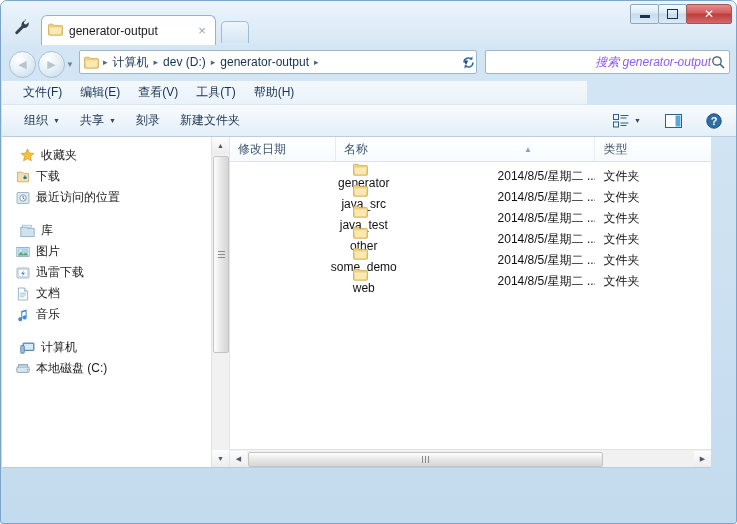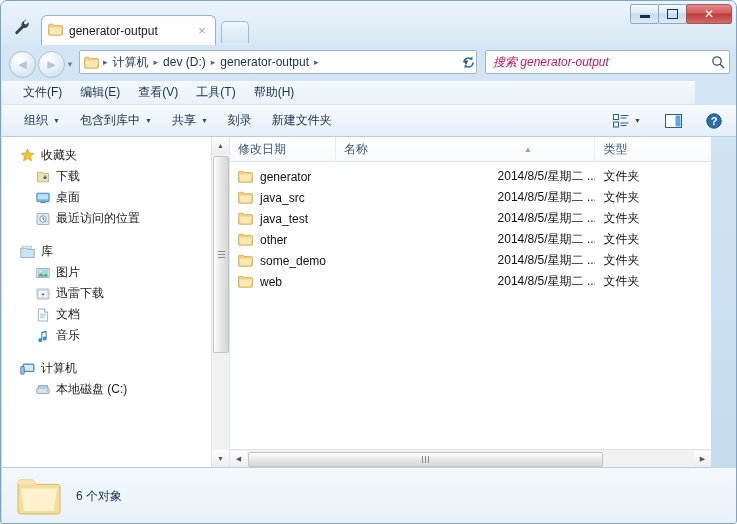--- a/index.html
+++ b/index.html
@@ -187,30 +187,31 @@
     border: 1px solid #9cb6cc;
     border-radius: 2px;
     display: flex;
     align-items: center;
     padding: 0 4px 0 7px;
   }
   .search-ph {
     flex: 1;
     font-size: 12px;
     font-style: italic;
-    color: #be185d;
+    color: #8b5cf6;
     white-space: nowrap;
     overflow: hidden;
+    text-align: right;
   }
 
   
   .menubar {
     position: absolute;
     left: 1px; top: 80px;
-    width: 693px; height: 24px;
+    width: 585px; height: 24px;
     background: linear-gradient(to bottom, #f3f8fc, #eaf2f9);
     display: flex;
     align-items: center;
     padding-left: 12px;
     box-sizing: border-box;
     border-bottom: 1px solid #dbe7f0;
   }
   .menuitem {
     font-size: 12px;
     color: #16324f;
@@ -278,21 +279,21 @@
   }
   .nav-item {
     display: flex;
     align-items: center;
     height: 21px;
     padding-left: 18px;
     font-size: 12px;
     color: #1a1a1a;
     white-space: nowrap;
   }
-  .nav-item.child { padding-left: 34px; }
+  .nav-item.child { padding-left: 14px; }
   .nav-item .ico { margin-right: 6px; display:flex; align-items:center; }
   .nav-gap { height: 12px; }
 
   .v-scroll {
     position: absolute;
     right: 0; top: 0;
     width: 17px; height: 330px;
     background: #f1f1f1;
     border-left: 1px solid #e2e2e2;
   }
@@ -369,21 +370,21 @@
     color: #111;
   }
   .cell {
     box-sizing: border-box;
     padding-left: 8px;
     white-space: nowrap;
     overflow: hidden;
     display: flex;
     align-items: center;
   }
-  .cell.name { width: 270px; }
+  .cell.name { width: 270px; flex-direction: column; }
   .cell.name .ico { margin-right: 7px; display:flex; }
   .cell.date { width: 110px; text-align: right; }
   .cell.type { width: 120px; }
 
   .h-scroll {
     position: absolute;
     left: 0; bottom: 0;
     width: 100%;
     height: 17px;
     background: #f1f1f1;
@@ -529,24 +530,20 @@
     <div class="menuitem">帮助(H)</div>
   </div>
 
   <div class="toolbar">
 
     <div class="tb-btn">
       <span>组织</span>
       <span class="tb-caret">▼</span>
     </div>
     <div class="tb-btn">
-      <span>包含到库中</span>
-      <span class="tb-caret">▼</span>
-    </div>
-    <div class="tb-btn">
       <span>共享</span>
       <span class="tb-caret">▼</span>
     </div>
     <div class="tb-btn">
       <span>刻录</span>
     </div>
     <div class="tb-btn">
       <span>新建文件夹</span>
     </div>
 
@@ -601,30 +598,20 @@
             <svg width="14" height="14" viewBox="0 0 14 14">
               <path d="M1.5 2.2h5l1 1.2h5v8.4h-11z" fill="#f3e0ad" stroke="#bba05c" stroke-width="0.7"></path>
               <path d="M9 5.5v3.3m0 0l-1.6-1.6M9 8.8l1.6-1.6" stroke="#2f6fa8" stroke-width="1.4" fill="none"></path>
             </svg>
           </span>
           <span>下载</span>
         </div>
         <div class="nav-item child">
           <span class="ico">
             <svg width="14" height="14" viewBox="0 0 14 14">
-              <rect x="0.8" y="2.2" width="12.4" height="8.4" rx="0.6" fill="#79b8e0" stroke="#3f7fae" stroke-width="0.8"></rect>
-              <rect x="1.8" y="3.2" width="10.4" height="5" fill="#bfe0f3"></rect>
-              <rect x="4.5" y="11" width="5" height="1.2" fill="#5e8ba8"></rect>
-            </svg>
-          </span>
-          <span>桌面</span>
-        </div>
-        <div class="nav-item child">
-          <span class="ico">
-            <svg width="14" height="14" viewBox="0 0 14 14">
               <rect x="1" y="1.5" width="12" height="11" rx="1" fill="#dfe9f0" stroke="#8ea6b8" stroke-width="0.8"></rect>
               <circle cx="7" cy="7" r="3.2" fill="#ffffff" stroke="#5e8ba8" stroke-width="0.8"></circle>
               <path d="M7 5v2.2l1.6 1" stroke="#3c6380" stroke-width="0.9" fill="none"></path>
             </svg>
           </span>
           <span>最近访问的位置</span>
         </div>
 
         <div class="nav-gap"></div>
 
@@ -823,24 +810,14 @@
         <div class="hs-track">
           <div class="hs-thumb">
             <span class="hs-grip"><i></i><i></i><i></i></span>
           </div>
         </div>
         <div class="hs-arrow">▶</div>
       </div>
     </div>
   </div>
 
-  <div class="statusbar">
-    <span style="display:flex;">
-      <svg width="46" height="40" viewBox="0 0 46 40">
-        <path d="M2 6.5A2.5 2.5 0 0 1 4.5 4h12.2l4 4.4h21A2.5 2.5 0 0 1 44 11v24.5a2.5 2.5 0 0 1-2.5 2.5h-37A2.5 2.5 0 0 1 2 35.5z" fill="#f3dd9a" stroke="#d6b85f" stroke-width="1"></path>
-        <path d="M4.5 12.5h37L37.5 35H8z" fill="#fdf2cd"></path>
-        <path d="M2 6.5A2.5 2.5 0 0 1 4.5 4h12.2l4 4.4H6.5A2.5 2.5 0 0 0 4 10.9z" fill="#f7e6b2"></path>
-      </svg>
-    </span>
-    <span class="status-text">6 个对象</span>
-  </div>
 
 </div>
 
 </body></html>

